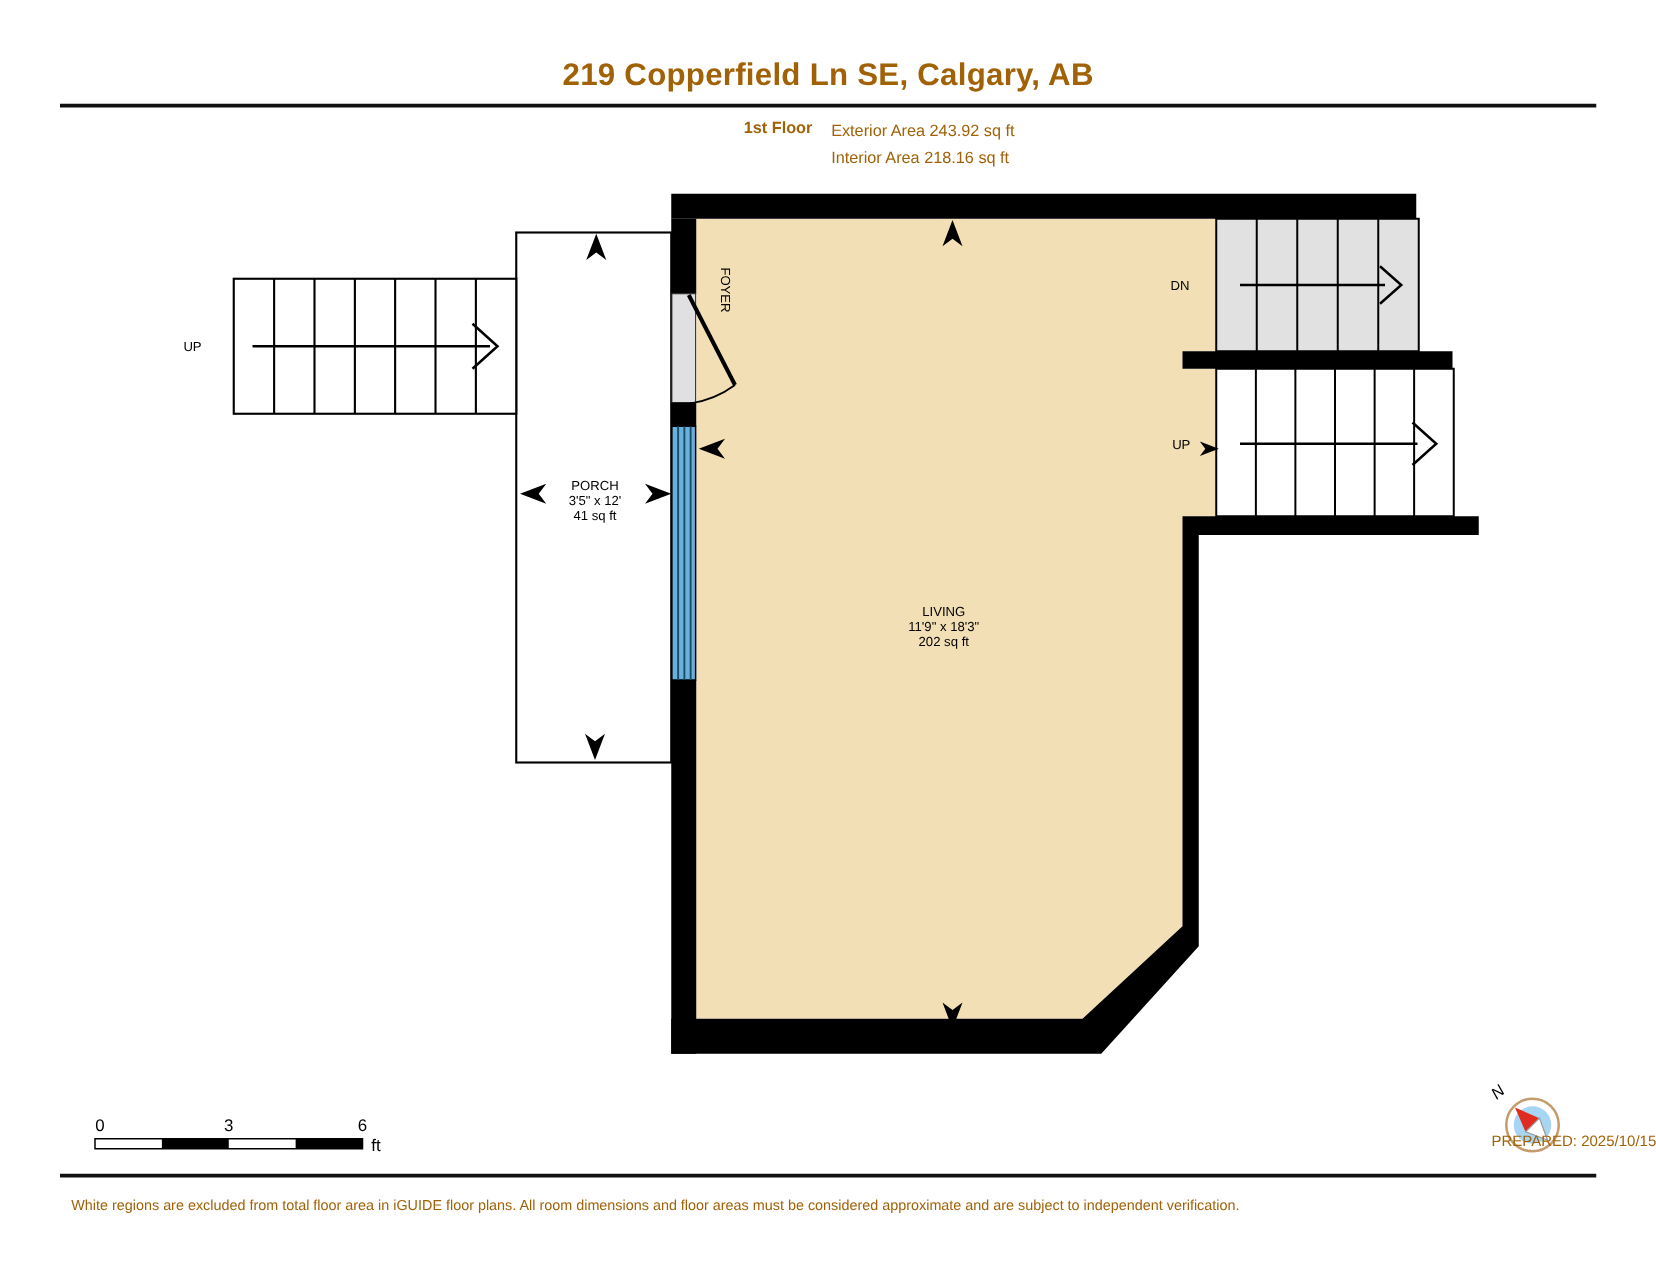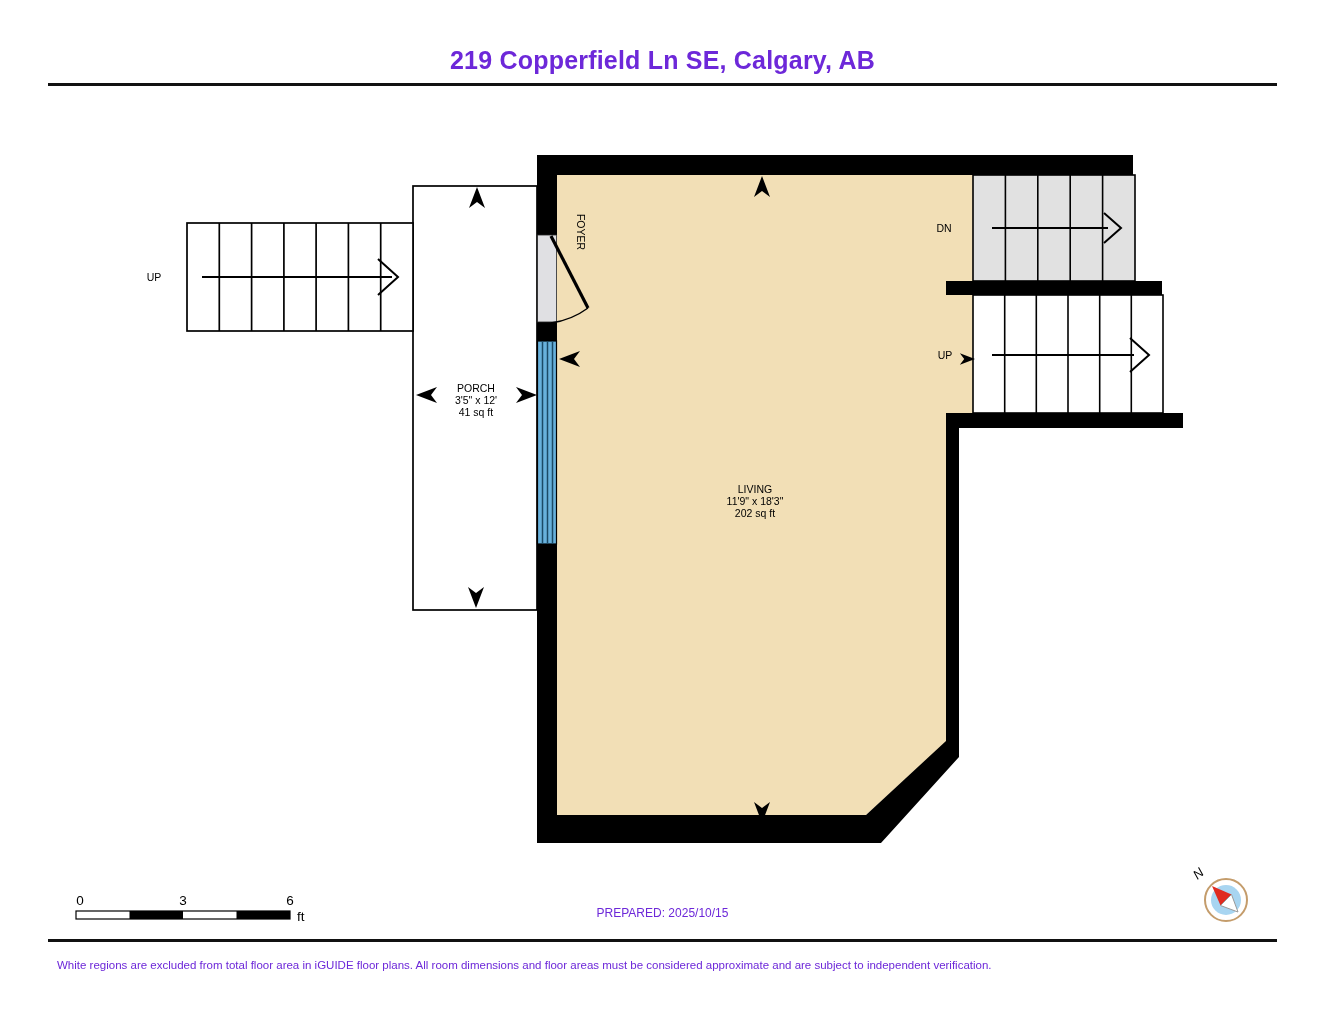--- a/index.html
+++ b/index.html
@@ -1,37 +1,44 @@
 <!DOCTYPE html>
 <html><head>
 <meta charset="utf-8">
 <style>
   html,body{margin:0;padding:0;background:#fff;}
   #page{position:relative;width:1325px;height:1024px;background:#ffffff;overflow:hidden;
-        font-family:"Liberation Sans", sans-serif;color:#6d28d9;}
+        font-family:"Liberation Sans", sans-serif;color:#a16207;}
   .title{position:absolute;top:46px;left:0;width:1325px;text-align:center;
          font-size:25px;font-weight:bold;letter-spacing:.2px;}
   .toprule{position:absolute;left:48px;top:83px;width:1229px;height:3px;background:#111;}
   .stats{position:absolute;left:595px;top:94px;display:flex;gap:15px;font-size:13px;}
   .stats .floor{font-weight:bold;}
   .stats .areas div{line-height:21px;}
   svg{position:absolute;left:0;top:0;}
   .botrule{position:absolute;left:48px;top:939px;width:1229px;height:3px;background:#111;}
   .disclaimer{position:absolute;left:57px;top:948px;width:1100px;font-size:11.5px;margin-top:11px;}
-  .prepared{position:absolute;left:0;top:906px;width:1325px;text-align:center;font-size:12px;}
+  .prepared{position:absolute;left:0;top:906px;width:1325px;text-align:right;font-size:12px;}
   text{font-family:"Liberation Sans", sans-serif;}
 </style>
 </head>
 <body>
 
 <div id="page">
 
   <div class="title">219 Copperfield Ln SE, Calgary, AB</div>
   <div class="toprule"></div>
 
+  <div class="stats">
+    <div class="floor">1st Floor</div>
+    <div class="areas">
+      <div>Exterior Area 243.92 sq ft</div>
+      <div>Interior Area 218.16 sq ft</div>
+    </div>
+  </div>
 
   <svg width="1325" height="1024" viewBox="0 0 1325 1024">
 
     <rect x="413" y="186" width="124" height="424" fill="#ffffff" stroke="#000" stroke-width="1.7"></rect>
 
     <g stroke="#000" stroke-width="1.7" fill="none">
       <rect x="187" y="223" width="226" height="108" fill="#ffffff"></rect>
       <line x1="219.3" y1="223" x2="219.3" y2="331"></line>
       <line x1="251.6" y1="223" x2="251.6" y2="331"></line>
       <line x1="283.9" y1="223" x2="283.9" y2="331"></line>

